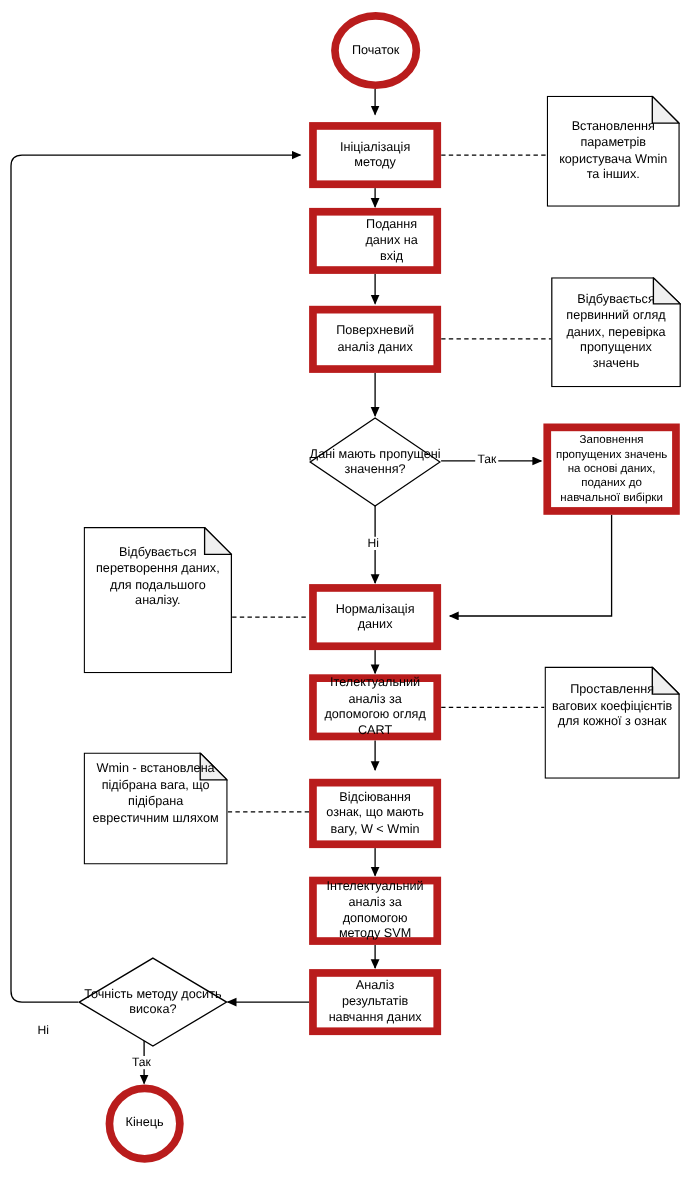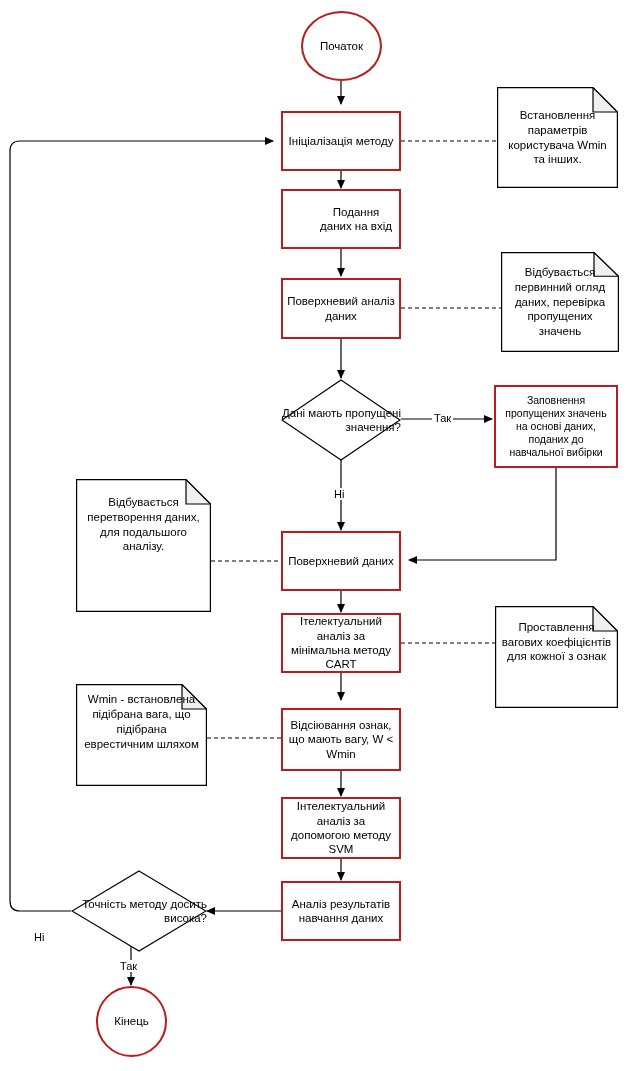--- a/index.html
+++ b/index.html
@@ -27,21 +27,21 @@
     pointer-events: none;
   }
   .node {
     position: absolute;
     box-sizing: border-box;
     display: flex;
     align-items: center;
     justify-content: center;
     text-align: center;
     background: #ffffff;
-    border: 2px solid #b91c1c;
+    border: 7px solid #b91c1c;
     font-size: 11.5px;
     line-height: 1.25;
     color: #000000;
     padding: 2px 4px;
   }
   .terminator {
     border-radius: 50%;
   }
   .note {
     position: absolute;
@@ -81,21 +81,21 @@
   }
   .diamond-label {
     position: absolute;
     left: 0;
     right: 0;
     top: 0;
     bottom: 0;
     display: flex;
     align-items: center;
     justify-content: center;
-    text-align: right;
+    text-align: center;
     font-size: 11.5px;
     line-height: 1.25;
     color: #000000;
   }
   .edge-label {
     position: absolute;
     font-size: 11px;
     color: #000000;
     background: #ffffff;
     padding: 0 2px;
@@ -174,25 +174,25 @@
       <polygon points="60,1 119,41 60,81 1,41" fill="#ffffff" stroke="#000000" stroke-width="1.2"></polygon>
     </svg>
     <div class="diamond-label">Дані мають пропущені значення?</div>
   </div>
 
   <div class="node" style="left:494px; top:385px; width:124px; height:83px; font-size:10.5px;justify-content:flex-end;">
     <span>Заповнення пропущених значень на основі даних, поданих до навчальної вибірки</span>
   </div>
 
   <div class="node" style="left:281px; top:531px; width:120px; height:60px;">
-    <span>Поверхневий даних</span>
+    <span>Нормалізація даних</span>
   </div>
 
   <div class="node" style="left:281px; top:613px; width:120px; height:60px;">
-    <span>Ітелектуальний аналіз за мінімальна методу CART</span>
+    <span>Ітелектуальний аналіз за допомогою огляд CART</span>
   </div>
 
   <div class="node" style="left:281px; top:708px; width:120px; height:63px;justify-content:flex-end;">
     <span>Відсіювання ознак, що мають вагу, W &lt; Wmin</span>
   </div>
 
   <div class="node" style="left:281px; top:797px; width:120px; height:62px;">
     <span>Інтелектуальний аналіз за допомогою методу SVM</span>
   </div>
 

